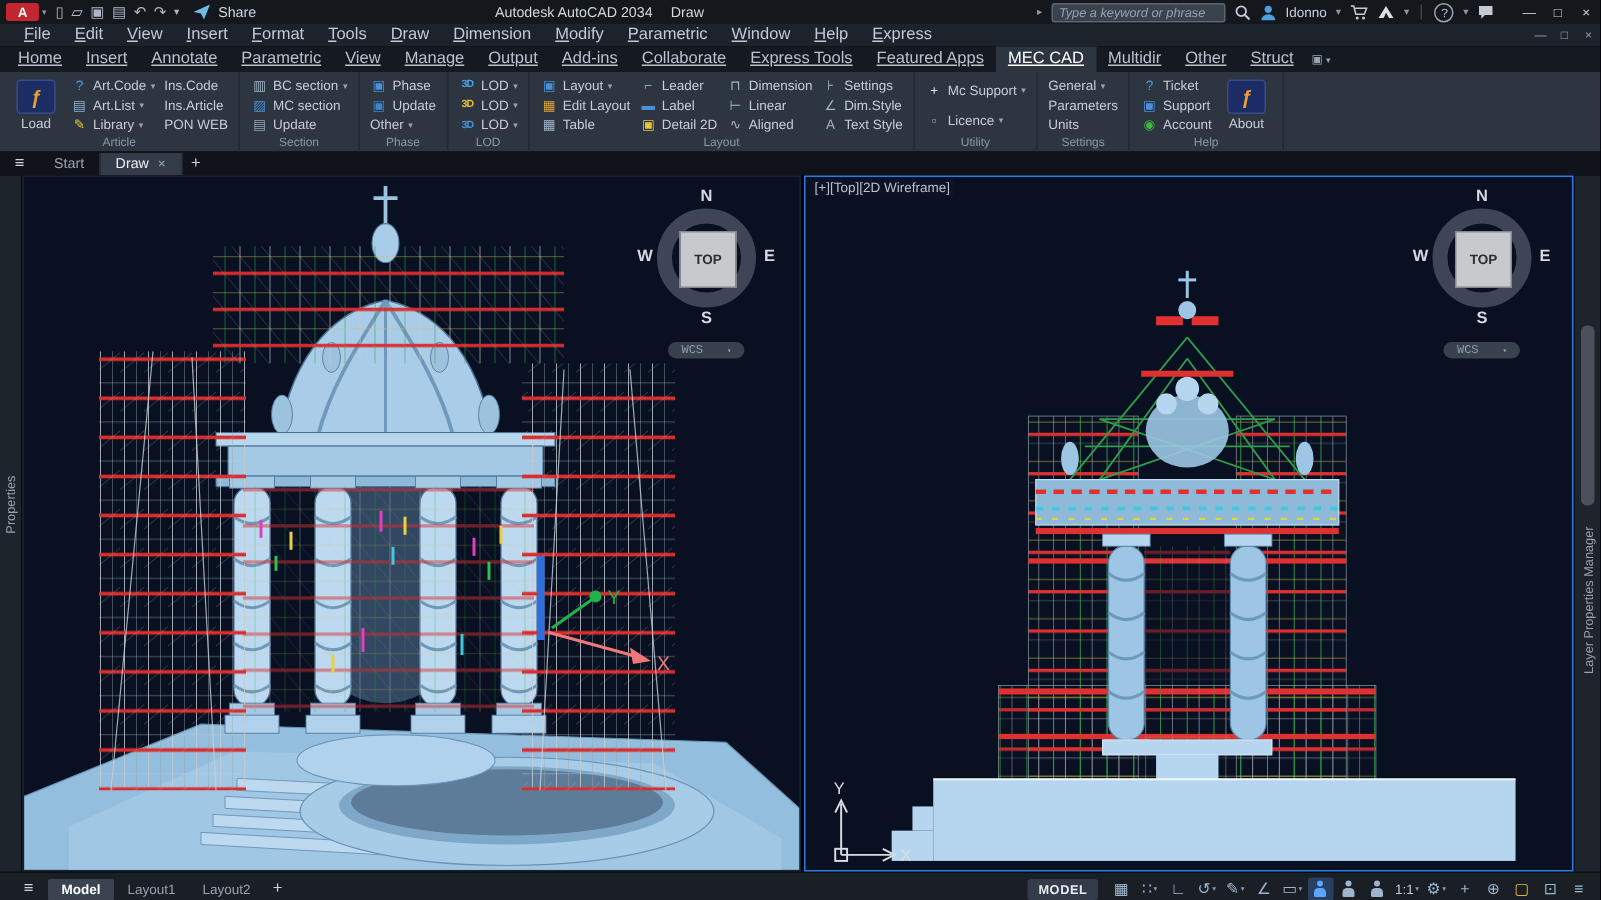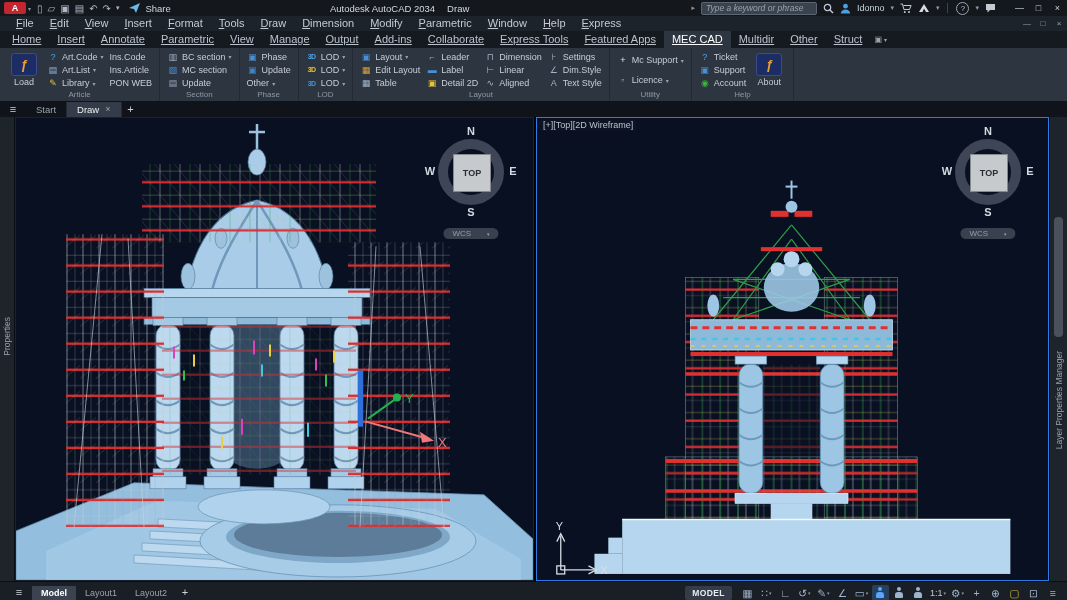--- a/index.html
+++ b/index.html
@@ -95,21 +95,21 @@
            border:10px solid #3d4556;box-sizing:border-box;}
   .vc-letter{position:absolute;color:#d4dae2;font-size:11px;font-weight:bold;width:14px;text-align:center;}
   .vc-n{top:1px;left:41px;}
   .vc-s{top:82px;left:41px;}
   .vc-w{top:41px;left:0px;}
   .vc-e{top:41px;left:83px;}
   .vc-face{position:absolute;top:30px;left:30px;width:36px;height:36px;background:#c6cacd;
            border:1px solid #83898f;color:#2a2e33;font-size:9px;font-weight:bold;
            display:flex;align-items:center;justify-content:center;}
   .vc-wcs{position:absolute;top:104px;left:50%;transform:translateX(-50%);background:#39414e;
-          color:#939daa;font-size:8px;padding:1px 9px;border-radius:6px;white-space:nowrap;display:flex;gap:16px;align-items:center;}
+          color:#939daa;font-size:8px;padding:1px 9px;border-radius:6px;white-space:nowrap;display:flex;gap:16px;align-items:center;font-family:Liberation Mono, monospace;}
   .vc-wcs .dd{font-size:5px;}
 
   
   #statusbar{height:21px;background:#1a1f26;display:flex;align-items:center;padding:0 6px;border-top:1px solid #0a0d12;}
   .ltab{padding:2px 9px;font-size:9px;color:#98a2ae;}
   .ltab.active{background:#3a434f;color:#fff;font-weight:bold;border-radius:1px;}
   .st-right{margin-left:auto;display:flex;align-items:center;gap:2px;}
   .model-btn{background:#333c48;padding:2px 7px;border-radius:2px;color:#e8edf3;font-size:8.5px;
              font-weight:bold;letter-spacing:.4px;margin-right:5px;}
   .sic{min-width:15px;height:16px;display:flex;align-items:center;justify-content:center;gap:1px;
@@ -391,20 +391,37 @@
             <span class="dd">▾</span>
           </div>
         </div>
       </div>
       <div class="p-label">Utility</div>
     </div>
     <div class="rpanel">
       <div class="p-body">
         <div class="rcol">
           <div class="ritem">
+            <span>General</span>
+            <span class="dd">▾</span>
+          </div>
+          <div class="ritem">
+            <span>Parameters</span>
+          </div>
+          <div class="ritem">
+            <span>Units</span>
+          </div>
+        </div>
+      </div>
+      <div class="p-label">Settings</div>
+    </div>
+    <div class="rpanel">
+      <div class="p-body">
+        <div class="rcol">
+          <div class="ritem">
             <span class="ricon" style="color: rgb(74, 163, 232);">?</span>
             <span>Ticket</span>
           </div>
           <div class="ritem">
             <span class="ricon" style="color: rgb(74, 144, 217);">▣</span>
             <span>Support</span>
           </div>
           <div class="ritem">
             <span class="ricon" style="color: rgb(58, 184, 58);">◉</span>
             <span>Account</span>

